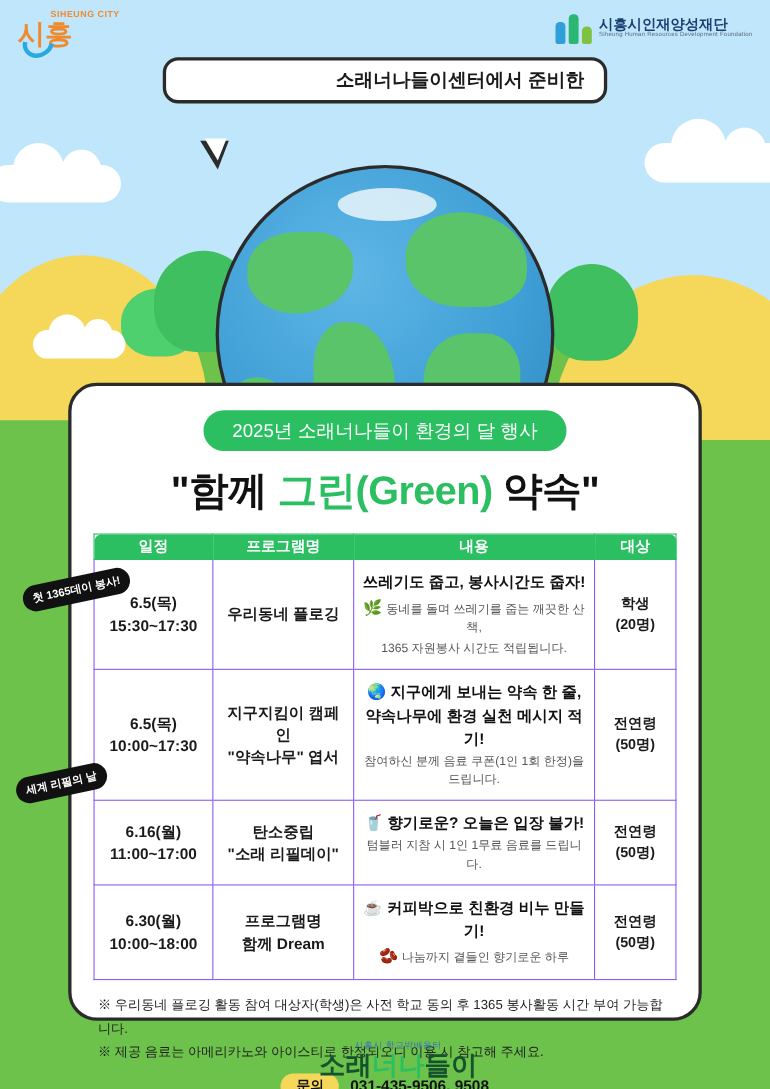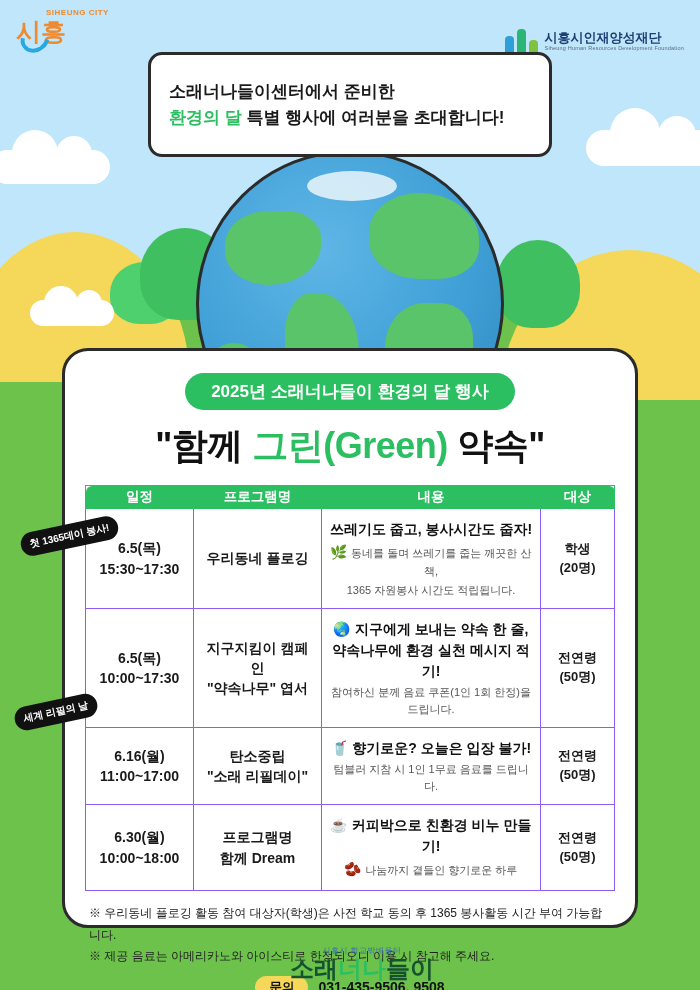--- a/index.html
+++ b/index.html
@@ -85,40 +85,40 @@
   .logo-left .kr {
     font-size: 25px; color: #f08a2e; font-weight: bold; line-height: 1;
     margin-top: 2px;
   }
   .swoosh {
     position: absolute; left: 4px; top: 18px; width: 30px; height: 26px;
     border: 4px solid #2aa9e0; border-top-color: transparent; border-right-color: transparent;
     border-radius: 50%; transform: rotate(-35deg);
   }
   .logo-right {
-    position: absolute; right: 16px; top: 20px; height: 42px;
+    position: absolute; right: 16px; top: 4px; height: 42px;
     display: flex; align-items: center; gap: 6px;
   }
   .lr-mark {
     width: 34px; height: 30px; position: relative;
   }
   .lr-mark span {
     position: absolute; bottom: 0; width: 9px; border-radius: 4px 4px 2px 2px;
   }
   .lr-mark span:nth-child(1) { left: 0;  height: 20px; background: #2f9fd8; }
   .lr-mark span:nth-child(2) { left: 12px; height: 27px; background: #2bb673; }
   .lr-mark span:nth-child(3) { left: 24px; height: 16px; background: #7fc241; }
   .lr-text .t1 { font-size: 13px; font-weight: bold; color: #1b3f73; line-height: 1.1; }
   .lr-text .t2 { font-size: 5.5px; color: #5b6b7f; letter-spacing: 0.2px; }
 
   
   .bubble {
-    position: absolute; left: 148px; top: 52px; width: 404px; padding: 24px 18px;
+    position: absolute; left: 148px; top: 52px; width: 404px; padding: 5px 18px;
     background: #ffffff; border: 3px solid #2b2b2b; border-radius: 14px;
-    text-align: left; z-index: 5;
+    text-align: right; z-index: 5;
   }
   .bubble .line { font-size: 17px; font-weight: bold; color: #1a1a1a; line-height: 1.5; }
   .bubble .hl { color: #2bbf62; }
   .bubble-tail {
     position: absolute; left: 182px; top: 128px; width: 0; height: 0;
     border-left: 16px solid transparent; border-right: 10px solid transparent;
     border-top: 26px solid #2b2b2b; z-index: 5;
   }
   .bubble-tail-in {
     position: absolute; left: 186px; top: 126px; width: 0; height: 0;
@@ -128,21 +128,21 @@
 
   
   .card {
     position: absolute; left: 62px; top: 348px; width: 576px; height: 580px;
     background: #ffffff; border: 3px solid #2b2b2b; border-radius: 26px;
     z-index: 4; padding: 18px 20px 10px;
   }
   .ribbon {
     width: 330px; margin: 4px auto 0; background: #2bbf62; color: #fff;
     border-radius: 20px; text-align: center; padding: 7px 0;
-    font-size: 17px; font-weight: bold;
+    font-size: 17px; font-weight: normal;
   }
   .title {
     text-align: center; font-size: 36px; font-weight: bold; color: #111;
     margin: 12px 0 14px; letter-spacing: -0.5px;
   }
   .title .g { color: #2bbf62; }
 
   
   table {
     width: 100%; border-collapse: collapse; table-layout: fixed;
@@ -238,23 +238,20 @@
   <div class="lr-text">
     <div class="t1">시흥시인재양성재단</div>
     <div class="t2">Siheung Human Resources Development Foundation</div>
   </div>
 </div>
 
 <div class="bubble-tail"></div>
 <div class="bubble-tail-in"></div>
 <div class="bubble">
   <div class="line">소래너나들이센터에서 준비한</div>
-  <div class="line">
-    <span class="hl">환경의 달</span><span> 특별 행사에 여러분을 초대합니다!</span>
-  </div>
 </div>
 
 <div class="stamp stamp1">첫 1365데이 봉사!</div>
 <div class="stamp stamp2">세계 리필의 날</div>
 
 <div class="card">
 
   <div class="ribbon">2025년 소래너나들이 환경의 달 행사</div>
 
   <div class="title"><span>"함께 </span><span class="g">그린(Green)</span><span> 약속"</span></div>

